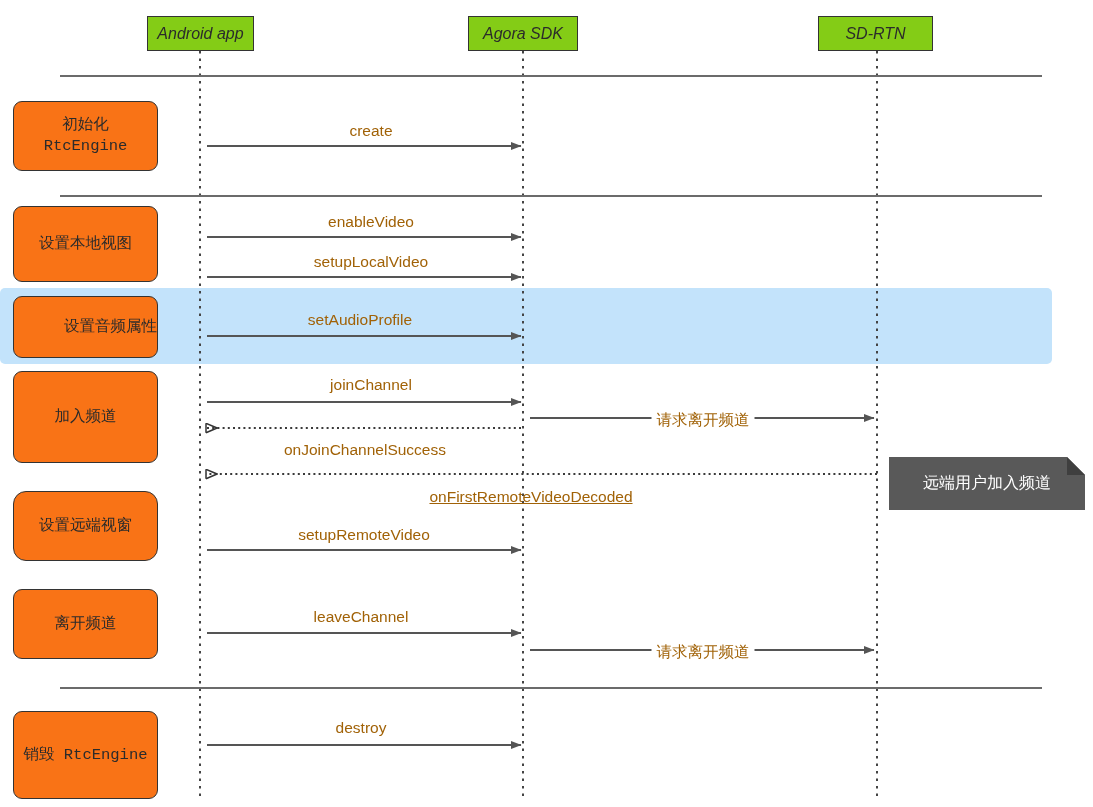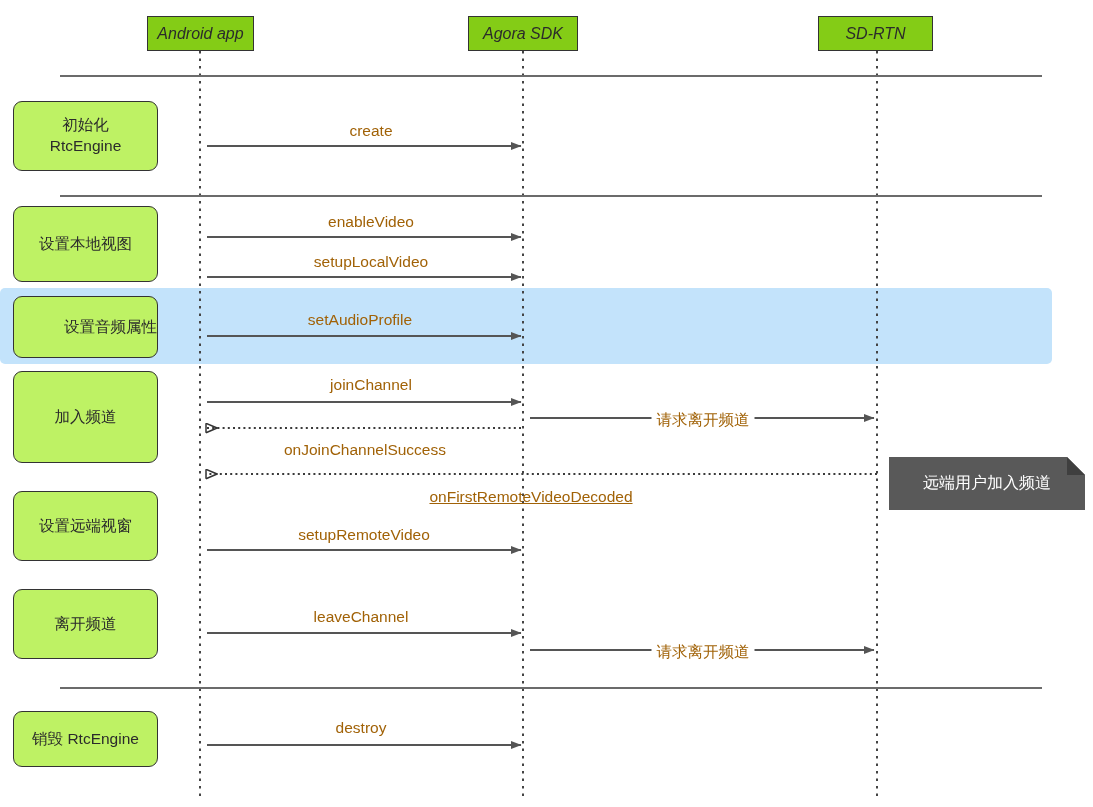--- a/index.html
+++ b/index.html
@@ -38,29 +38,30 @@
     justify-content: center;
     white-space: nowrap;
     font-style: italic;
   }
   
   .step-box {
     position: absolute;
     box-sizing: border-box;
     border: 1.8px solid #333333;
     border-radius: 9px;
-    background: #bef264;
+    background: #f97316;
     color: #2b2b2b;
     font-size: 15.5px;
     line-height: 1.35;
     display: flex;
     align-items: center;
     justify-content: center;
     text-align: center;
     white-space: pre-line;
+    font-family: Liberation Mono, monospace;
   }
   
   .highlight-band {
     position: absolute;
     border-radius: 5px;
     background: #c3e3fb;
   }
   
   .msg-label {
     position: absolute;
@@ -151,23 +152,23 @@
         <span>SD-RTN</span>
       </div>
     </div>
 
   <div id="steps-layer">
       <div class="step-box" style="left: 13px; top: 101px; width: 145px; height: 70px; border-color: rgb(51, 51, 51);"><span>初始化
 RtcEngine</span></div>
       <div class="step-box" style="left: 13px; top: 206px; width: 145px; height: 76px; border-color: rgb(51, 51, 51); text-align: center;"><span>设置本地视图</span></div>
       <div class="step-box" style="left: 13px; top: 296px; width: 145px; height: 62px; border-color: rgb(51, 51, 51); justify-content: flex-end;"><span>设置音频属性</span></div>
       <div class="step-box" style="left: 13px; top: 371px; width: 145px; height: 92px; border-color: rgb(51, 51, 51);"><span>加入频道</span></div>
-      <div class="step-box" style="left: 13px; top: 491px; width: 145px; height: 70px; border-color: rgb(51, 51, 51);"><span>设置远端视窗</span></div>
+      <div class="step-box" style="left: 13px; top: 491px; width: 145px; height: 70px; border-color: rgb(51, 51, 51); border-radius: 13px;"><span>设置远端视窗</span></div>
       <div class="step-box" style="left: 13px; top: 589px; width: 145px; height: 70px; border-color: rgb(51, 51, 51); justify-content: center;"><span>离开频道</span></div>
-      <div class="step-box" style="left: 13px; top: 711px; width: 145px; height: 56px; border-color: rgb(51, 51, 51);"><span>销毁 RtcEngine</span></div>
+      <div class="step-box" style="left: 13px; top: 711px; width: 145px; height: 88px; border-color: rgb(51, 51, 51);"><span>销毁 RtcEngine</span></div>
     </div>
 
   <div id="labels-layer">
       <div class="msg-label" style="left: 371px; top: 122px;">create</div>
       <div class="msg-label" style="left: 371px; top: 213px;">enableVideo</div>
       <div class="msg-label" style="left: 371px; top: 253px;">setupLocalVideo</div>
       <div class="msg-label" style="left: 360px; top: 311px;">setAudioProfile</div>
       <div class="msg-label" style="left: 371px; top: 376px;">joinChannel</div>
       <div class="msg-label on-line" style="left: 703px; top: 410px;">请求离开频道</div>
       <div class="msg-label" style="left: 365px; top: 441px;">onJoinChannelSuccess</div>

